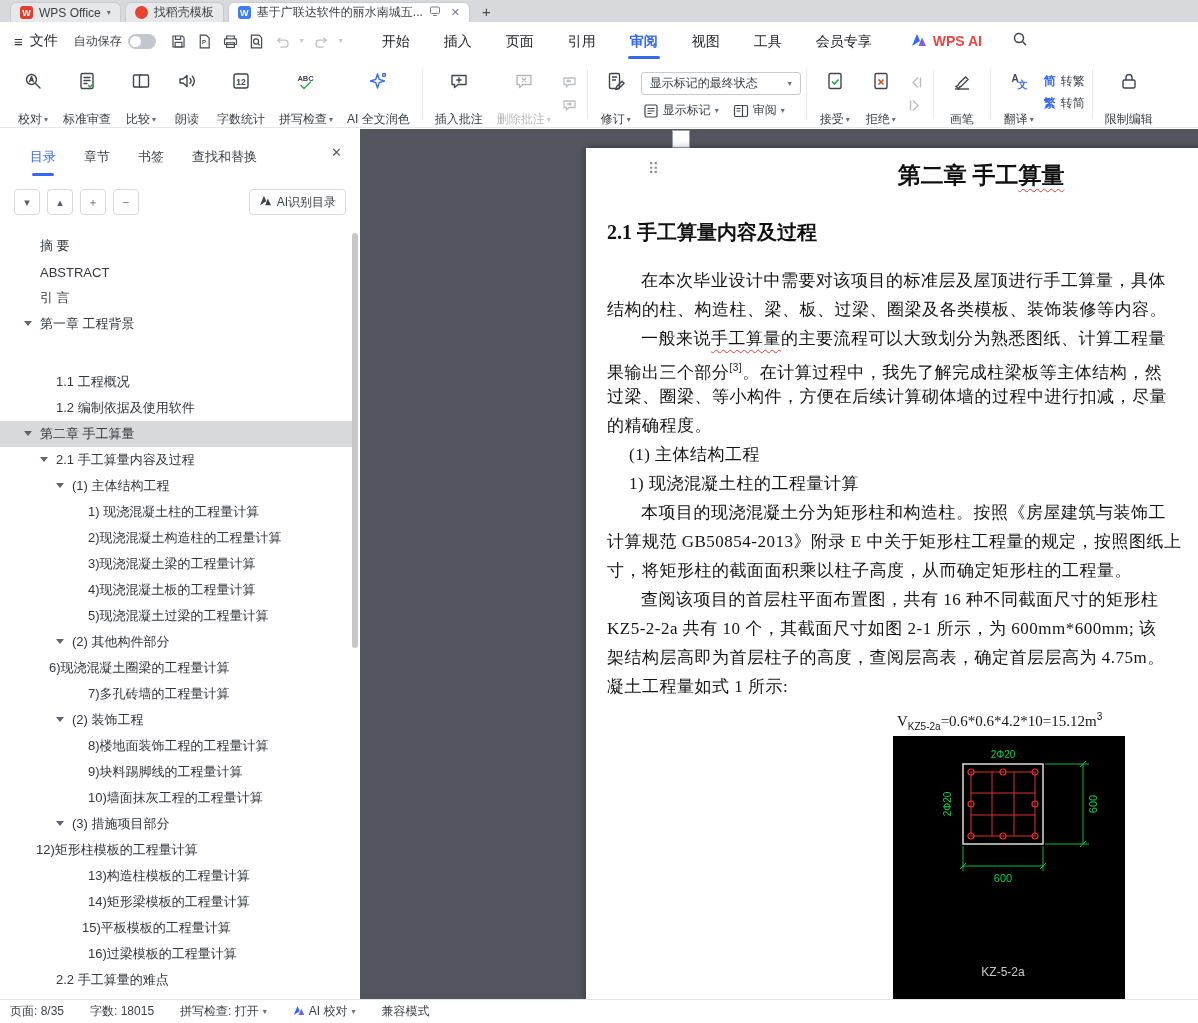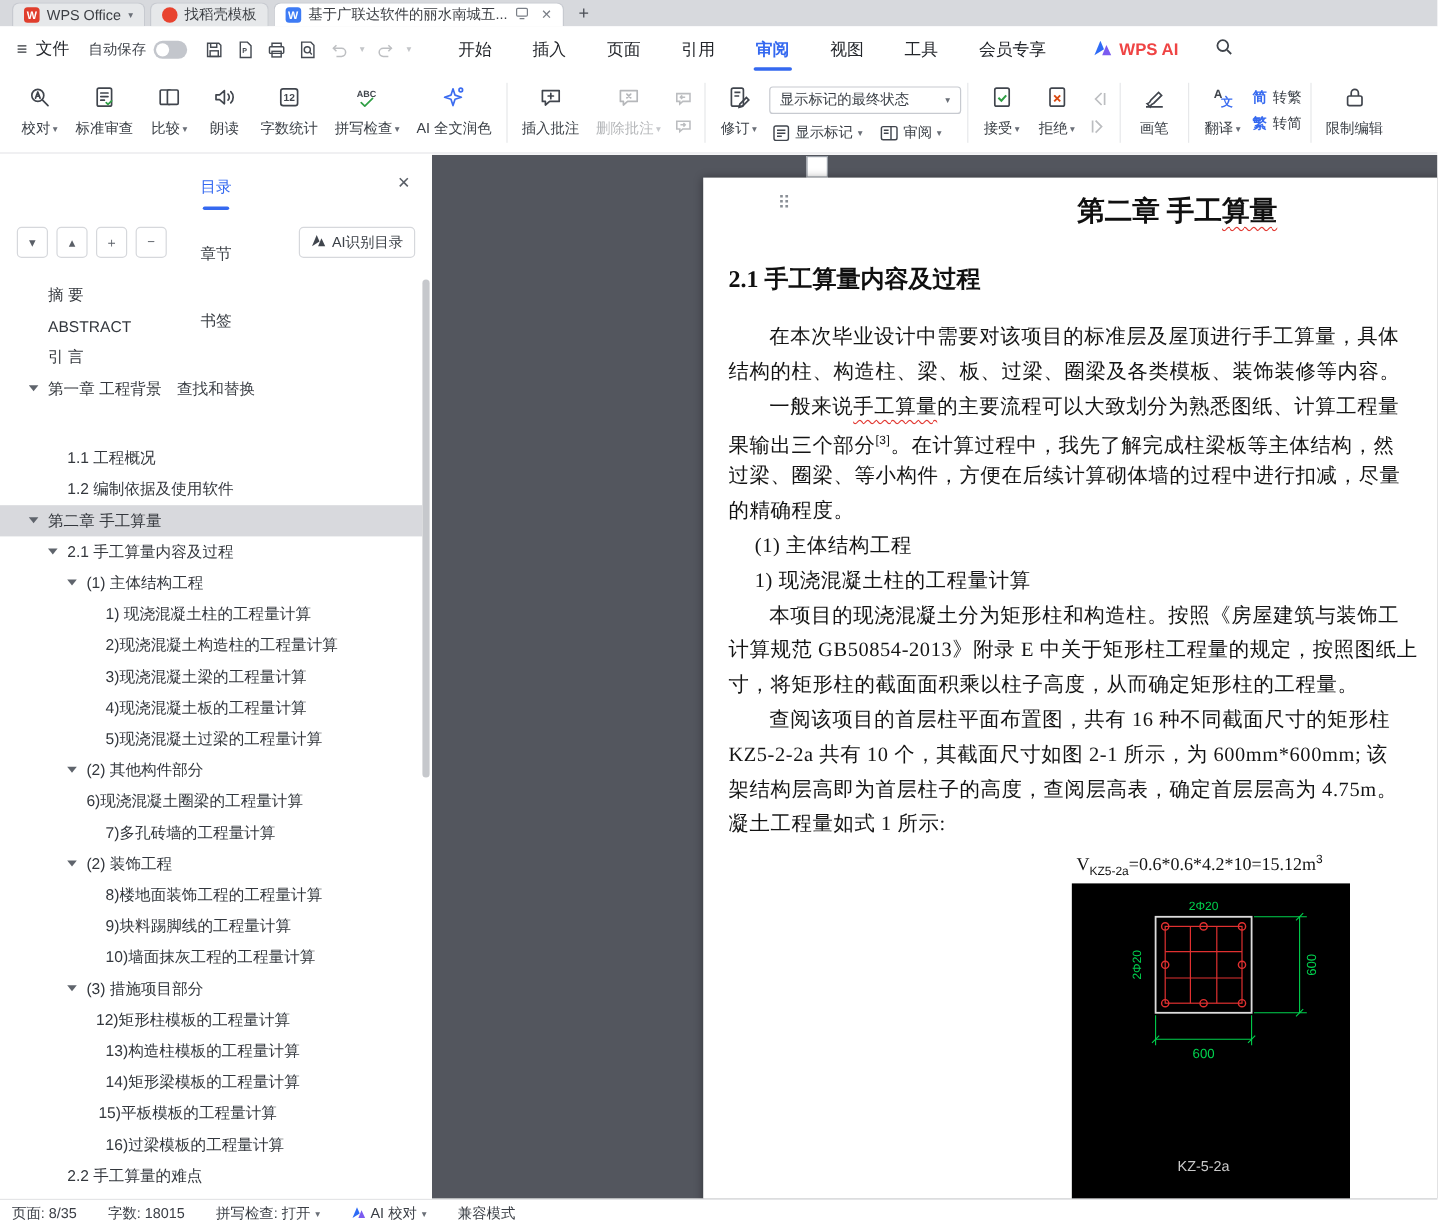--- a/index.html
+++ b/index.html
@@ -35,21 +35,21 @@
   .menu-item{padding:0 17px;font-size:14px;color:#23262b;height:38px;line-height:38px;position:relative;}
   .menu-item.active{color:#3569f0;font-weight:bold;}
   .menu-item.active::after{content:"";position:absolute;left:15px;right:15px;bottom:1px;height:3px;background:#3569f0;border-radius:2px;}
   .mb-right{margin-left:auto;display:flex;align-items:center;gap:30px;padding-right:170px;}
   .wpsai-btn{display:flex;align-items:center;gap:6px;font-size:14px;font-weight:bold;color:#ef4444;}
 
   
   .ribbon{position:absolute;top:60px;left:0;right:0;height:68px;background:#fff;border-bottom:1px solid #e6e7e9;display:flex;align-items:flex-start;padding:4px 0 0 10px;overflow:hidden;}
   .rgroup{display:flex;align-items:flex-start;}
   .rsep{width:1px;height:50px;background:#e7e8ea;margin:5px 5px 0 5px;flex:none;}
-  .rbtn{display:flex;flex-direction:column;align-items:center;gap:8px;padding:6px 7px 4px;border-radius:4px;min-width:46px;}
+  .rbtn{display:flex;flex-direction:column;align-items:center;gap:20px;padding:6px 7px 4px;border-radius:4px;min-width:46px;}
   .rbtn .ricon{height:21px;display:flex;align-items:center;}
   .rbtn .rlabel{font-size:12px;color:#3b4047;display:flex;align-items:center;gap:2px;white-space:nowrap;}
   .rbtn.disabled{opacity:.38;}
   .track-right{display:flex;flex-direction:column;gap:7px;margin-left:2px;padding-top:8px;}
   .dd-box{width:160px;height:23px;border:1px solid #c7cad0;border-radius:3px;font-size:12px;color:#3b4047;display:flex;align-items:center;padding:0 8px;background:#fff;}
   .dd-box .caret-s{margin-left:auto;}
   .track-row{display:flex;gap:14px;padding-left:2px;}
   .sm-btn{display:flex;align-items:center;gap:4px;font-size:12px;color:#3b4047;white-space:nowrap;}
   .sm-btn svg{width:16px;height:16px;}
   .mini-col{display:flex;flex-direction:column;gap:5px;padding-top:9px;margin:0 2px;}
@@ -57,21 +57,21 @@
   .mini-btn svg{width:15px;height:15px;}
   .mini-btn.disabled{opacity:.35;}
   .conv-btn{display:flex;align-items:center;gap:5px;font-size:12px;color:#3b4047;white-space:nowrap;}
   .conv-icon{color:#3569f0;font-weight:bold;font-size:12px;}
 
   
   .main{position:absolute;top:129px;left:0;right:0;bottom:24px;display:flex;overflow:hidden;}
 
   
   .sidebar{width:360px;background:#fff;position:relative;flex:none;}
-  .side-tabs{display:flex;align-items:center;gap:28px;padding:18px 30px 0;font-size:13px;color:#3c4046;position:relative;height:48px;flex-direction:column;}
+  .side-tabs{display:flex;align-items:center;gap:28px;padding:18px 30px 0;font-size:13px;color:#3c4046;position:relative;height:48px;}
   .side-tab{position:relative;padding-bottom:10px;}
   .side-tab.active{color:#3569f0;}
   .side-tab.active::after{content:"";position:absolute;left:2px;right:2px;bottom:0;height:3px;background:#3569f0;border-radius:2px;}
   .side-close{position:absolute;right:18px;top:16px;color:#5a5f67;font-size:13px;}
   .side-tools{display:flex;align-items:center;gap:7px;padding:12px 14px 8px;}
   .tool-btn{width:26px;height:26px;border:1px solid #d6d8dc;border-radius:4px;color:#5a5f67;font-size:11px;display:flex;align-items:center;justify-content:center;background:#fff;}
   .ai-toc-btn{margin-left:auto;height:26px;border:1px solid #d6d8dc;border-radius:4px;display:flex;align-items:center;gap:5px;padding:0 9px;font-size:12px;color:#3b4047;background:#fff;}
   .toc{position:absolute;top:104px;left:0;right:8px;bottom:0;overflow:hidden;}
   .toc-row{height:26px;display:flex;align-items:center;font-size:13px;color:#33373d;position:relative;white-space:nowrap;}
   .toc-row.selected{background:#d8d9dd;}
@@ -530,21 +530,21 @@
           <div class="toc-row" style="padding-left: 88px;">
             <span class="toc-label">4)现浇混凝土板的工程量计算</span>
           </div>
           <div class="toc-row" style="padding-left: 88px;">
             <span class="toc-label">5)现浇混凝土过梁的工程量计算</span>
           </div>
           <div class="toc-row" style="padding-left: 72px;">
             <span class="toc-arrow" style="left: 56px;"></span>
             <span class="toc-label">(2) 其他构件部分</span>
           </div>
-          <div class="toc-row" style="padding-left: 72px;">
+          <div class="toc-row" style="padding-left: 49px;">
             <span class="toc-label">6)现浇混凝土圈梁的工程量计算</span>
           </div>
           <div class="toc-row" style="padding-left: 88px;">
             <span class="toc-label">7)多孔砖墙的工程量计算</span>
           </div>
           <div class="toc-row" style="padding-left: 72px;">
             <span class="toc-arrow" style="left: 56px;"></span>
             <span class="toc-label">(2) 装饰工程</span>
           </div>
           <div class="toc-row" style="padding-left: 88px;">
@@ -553,21 +553,21 @@
           <div class="toc-row" style="padding-left: 88px;">
             <span class="toc-label">9)块料踢脚线的工程量计算</span>
           </div>
           <div class="toc-row" style="padding-left: 88px;">
             <span class="toc-label">10)墙面抹灰工程的工程量计算</span>
           </div>
           <div class="toc-row" style="padding-left: 72px;">
             <span class="toc-arrow" style="left: 56px;"></span>
             <span class="toc-label">(3) 措施项目部分</span>
           </div>
-          <div class="toc-row" style="padding-left: 36px; margin-left: 44px;">
+          <div class="toc-row" style="padding-left: 36px;">
             <span class="toc-label">12)矩形柱模板的工程量计算</span>
           </div>
           <div class="toc-row" style="padding-left: 88px;">
             <span class="toc-label">13)构造柱模板的工程量计算</span>
           </div>
           <div class="toc-row" style="padding-left: 88px;">
             <span class="toc-label">14)矩形梁模板的工程量计算</span>
           </div>
           <div class="toc-row" style="padding-left: 82px;">
             <span class="toc-label">15)平板模板的工程量计算</span>

